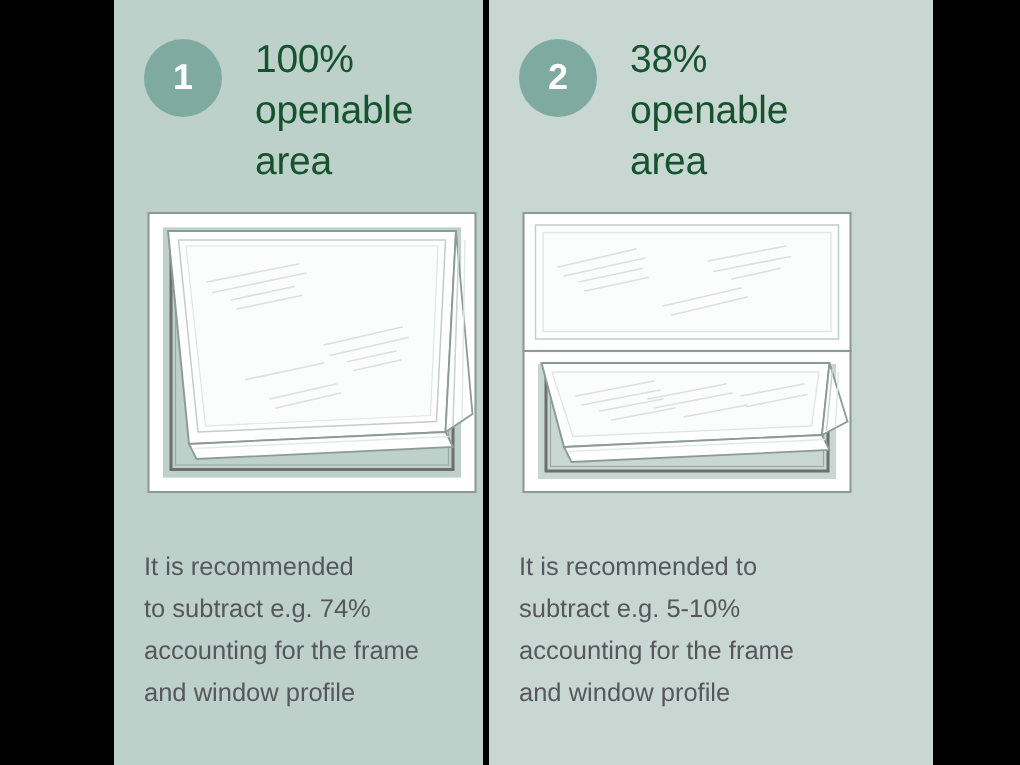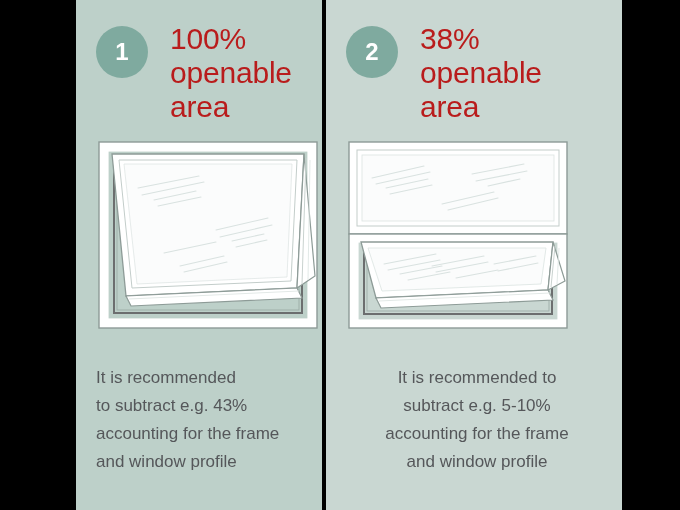--- a/index.html
+++ b/index.html
@@ -68,22 +68,22 @@
     font-weight: bold;
     display: flex;
     align-items: center;
     justify-content: center;
     flex: 0 0 52px;
     margin-top: 4px;
     line-height: 1;
   }
   .heading {
     margin-left: 22px;
-    color: #b91c1c;
-    font-size: 30px;
+    color: #14532d;
+    font-size: 26px;
     line-height: 34px;
     letter-spacing: -0.2px;
     white-space: pre-line;
   }
 
   
   .illus-wrap {
     position: relative;
     margin-top: 14px;
     height: 200px;
@@ -93,21 +93,21 @@
   }
 
   
   .note {
     color: #55575a;
     font-size: 17px;
     line-height: 28px;
     white-space: pre-line;
   }
   .note-left { margin-top: 26px; }
-  .note-right { margin-top: 26px; text-align: center; }
+  .note-right { margin-top: 26px; }
 </style>
 </head>
 <body>
 
 <div class="stage">
   <div class="panels">
 
     <div class="panel panel-left">
 
       <div class="header">
@@ -150,21 +150,21 @@
           <polygon points="208,16 219,138 201,150" fill="#ffffff" stroke="#8d9b97" stroke-width="1.2"></polygon>
           <line x1="210" y1="20" x2="206" y2="146" stroke="#c9d2cf" stroke-width="1"></line>
           <line x1="214" y1="22" x2="212" y2="142" stroke="#dfe6e4" stroke-width="0.9"></line>
 
           <polygon points="30,158 201,150 206,160 35,168" fill="#ffffff" stroke="#8d9b97" stroke-width="1.2"></polygon>
           <line x1="33" y1="161" x2="203" y2="153" stroke="#e3e9e7" stroke-width="1"></line>
         </svg>
       </div>
 
       <div class="note note-left">It is recommended
-to subtract e.g. 43%
+to subtract e.g. 74%
 accounting for the frame
 and window profile</div>
     </div>
 
     <div class="divider"></div>
 
     <div class="panel panel-right">
 
       <div class="header">
         <div class="badge">2</div>

